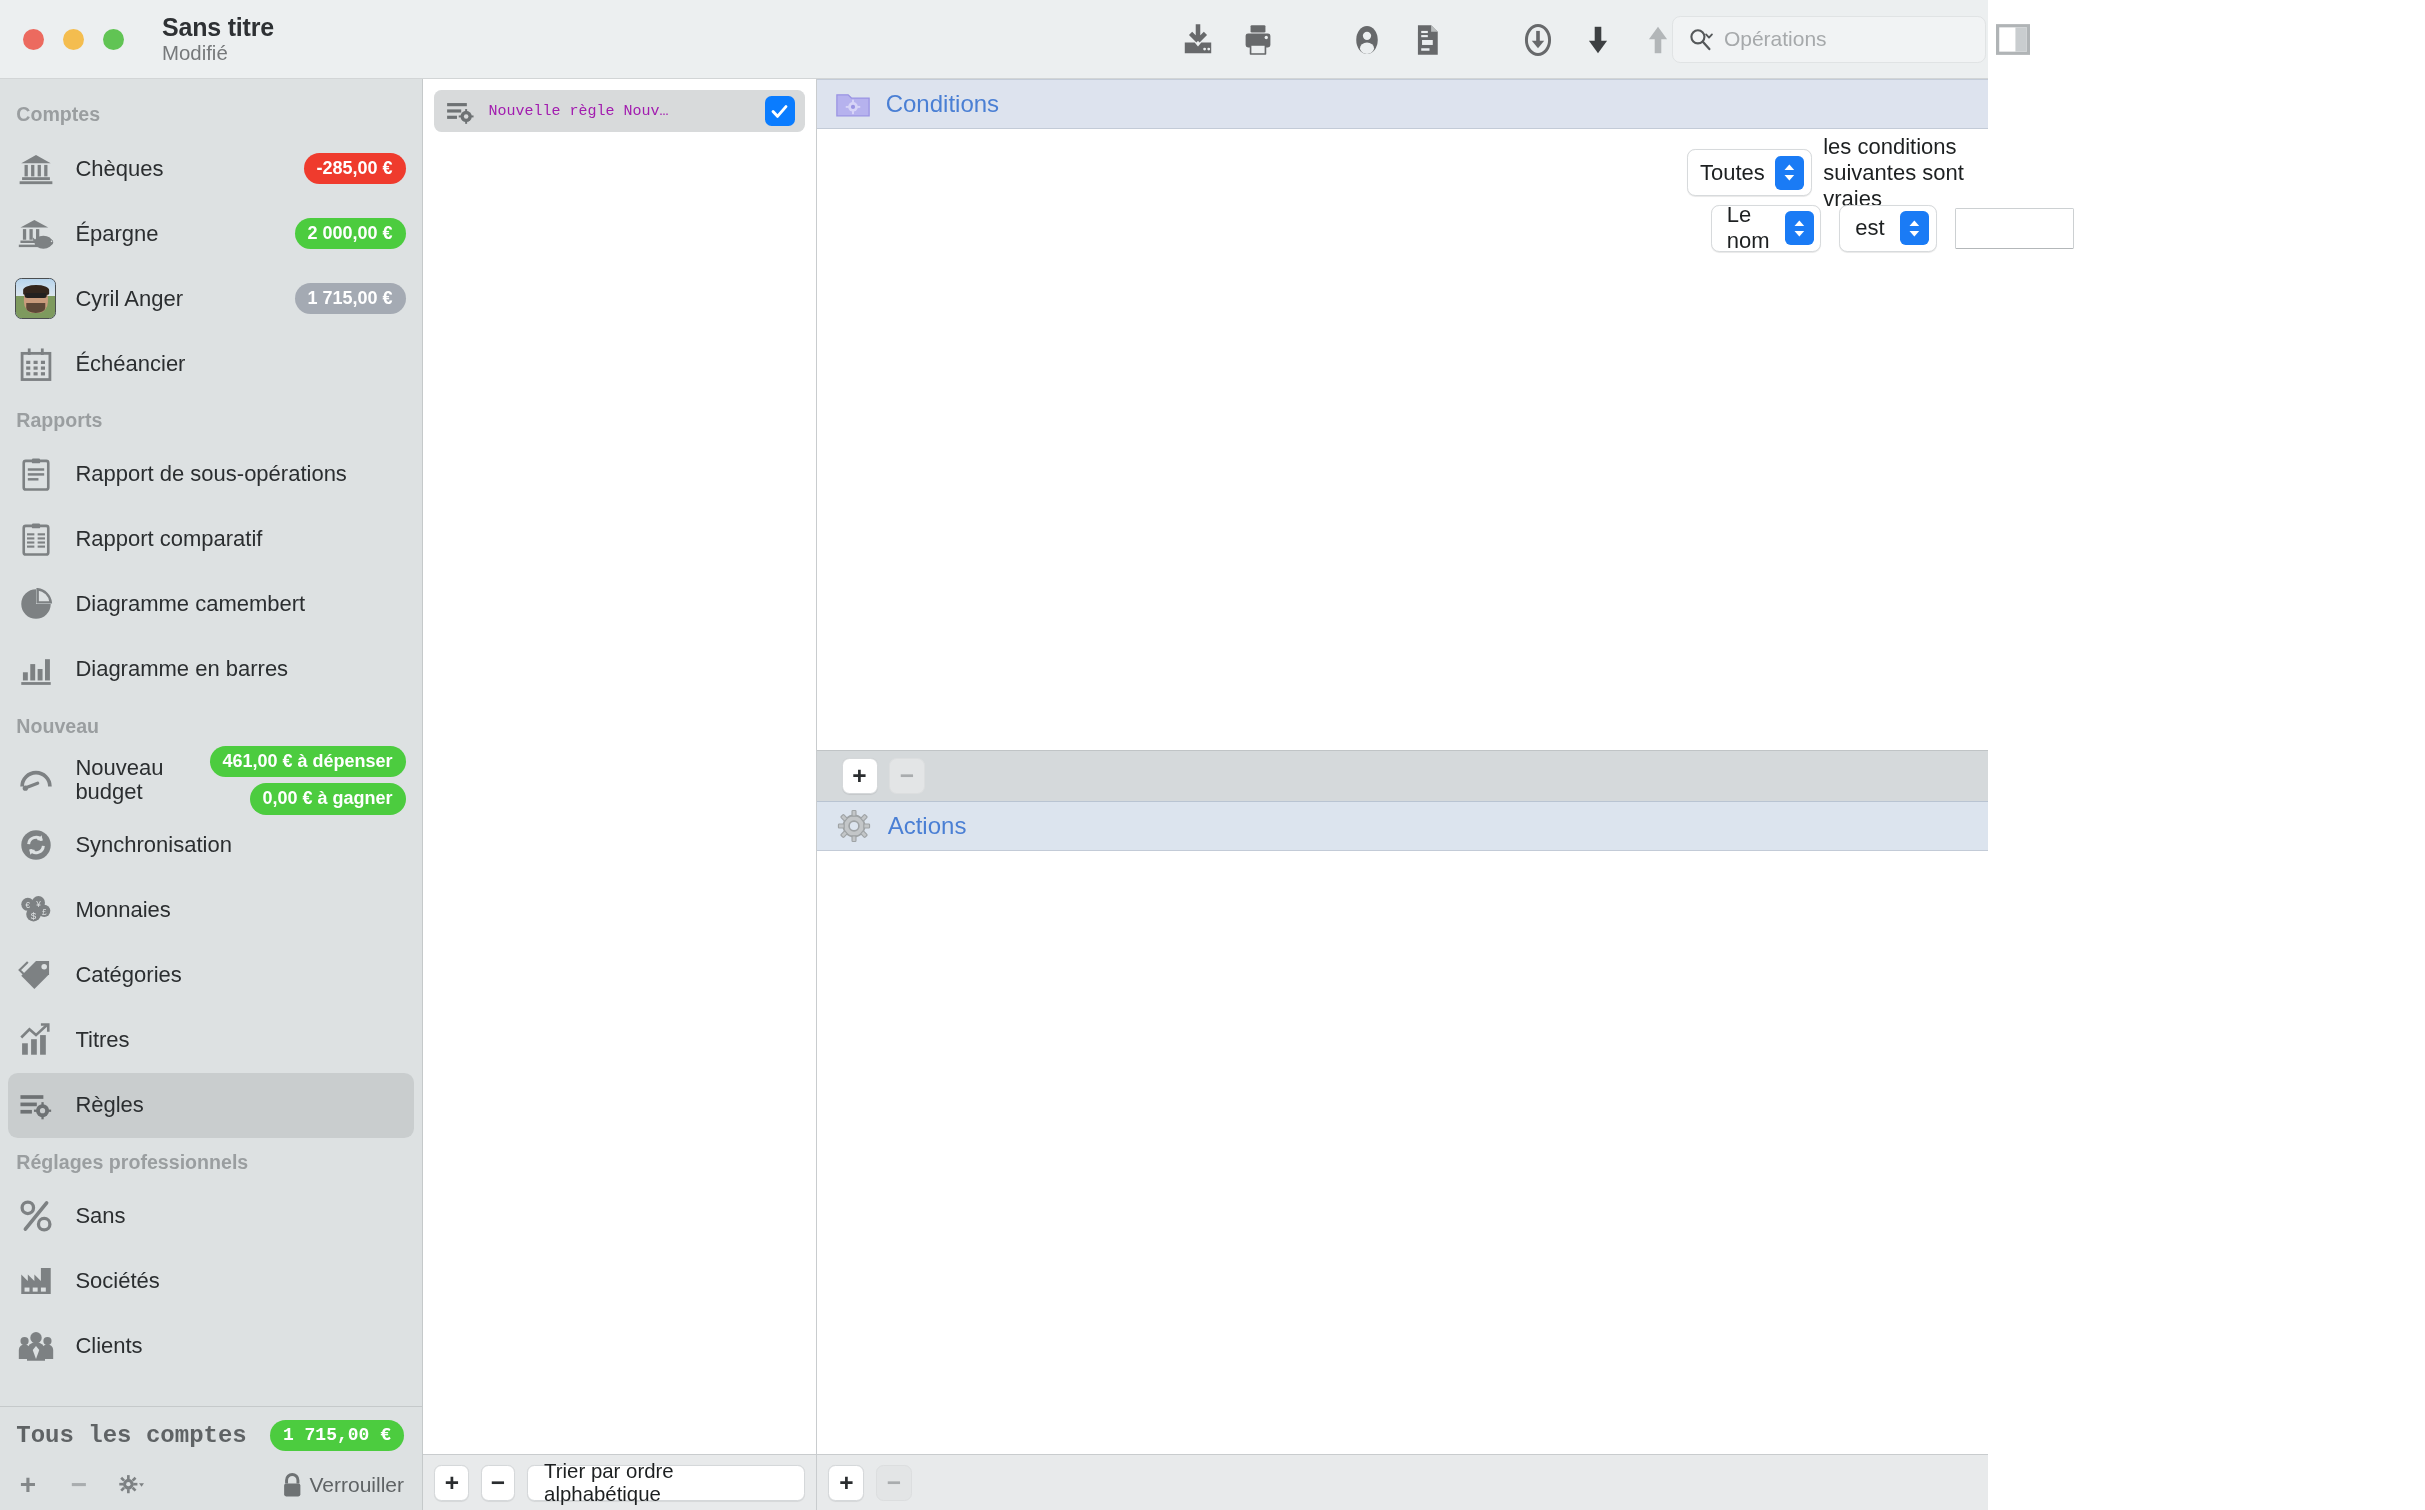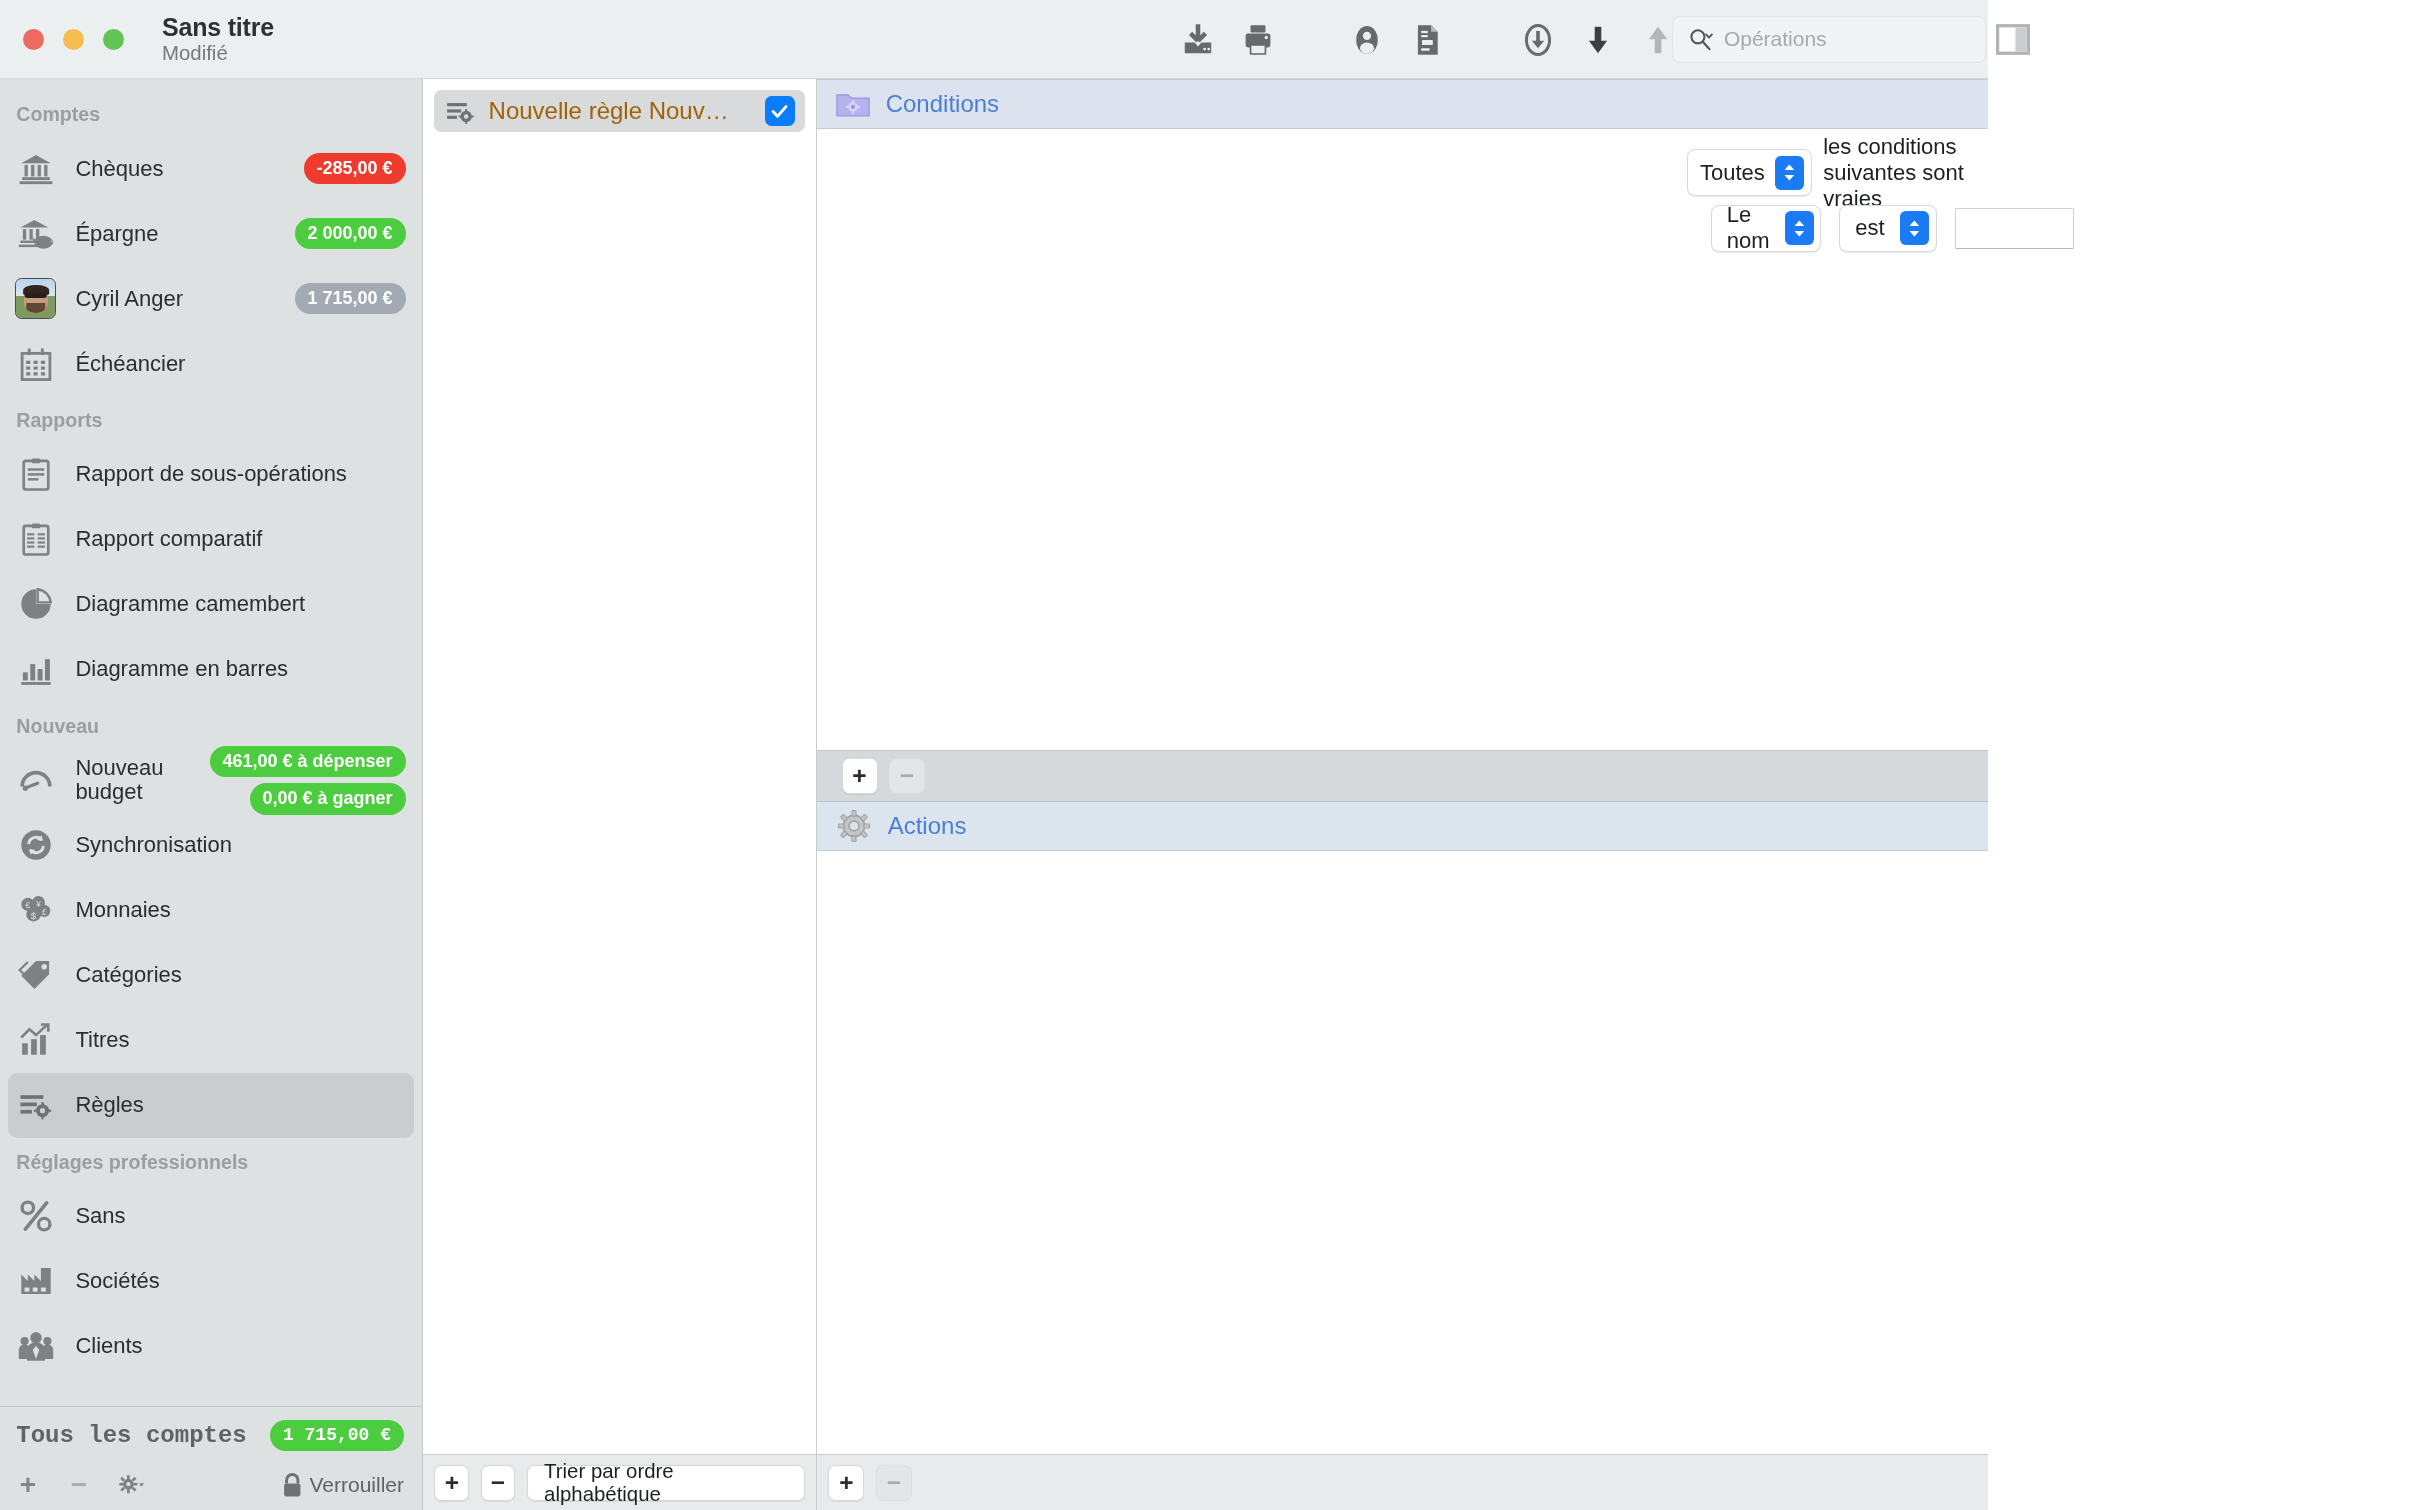--- a/index.html
+++ b/index.html
@@ -178,22 +178,22 @@
     min-height: 0;
   }
   .rl-scroll { flex: 1; padding: 11.4px 11.4px 0; }
   .rule-row {
     display: flex; align-items: center;
     height: 42px; border-radius: 7.4px;
     background: #d8dadb;
     padding: 0 9.8px; gap: 11.4px;
   }
   .rule-name {
-    font-size: 24px; color: #a16207; flex: 1;
-    white-space: nowrap; overflow: hidden;
+    font-size: 15px; color: #a21caf; flex: 1;
+    white-space: nowrap; overflow: hidden; font-family: Liberation Mono, monospace;
   }
   .rule-check {
     width: 30px; height: 30px; border-radius: 6.5px;
     background: #0a7cff;
     display: flex; align-items: center; justify-content: center;
     flex: 0 0 30px;
   }
   .rl-bottom {
     flex: 0 0 57px;
     border-top: 0.8px solid #c9ccce;

